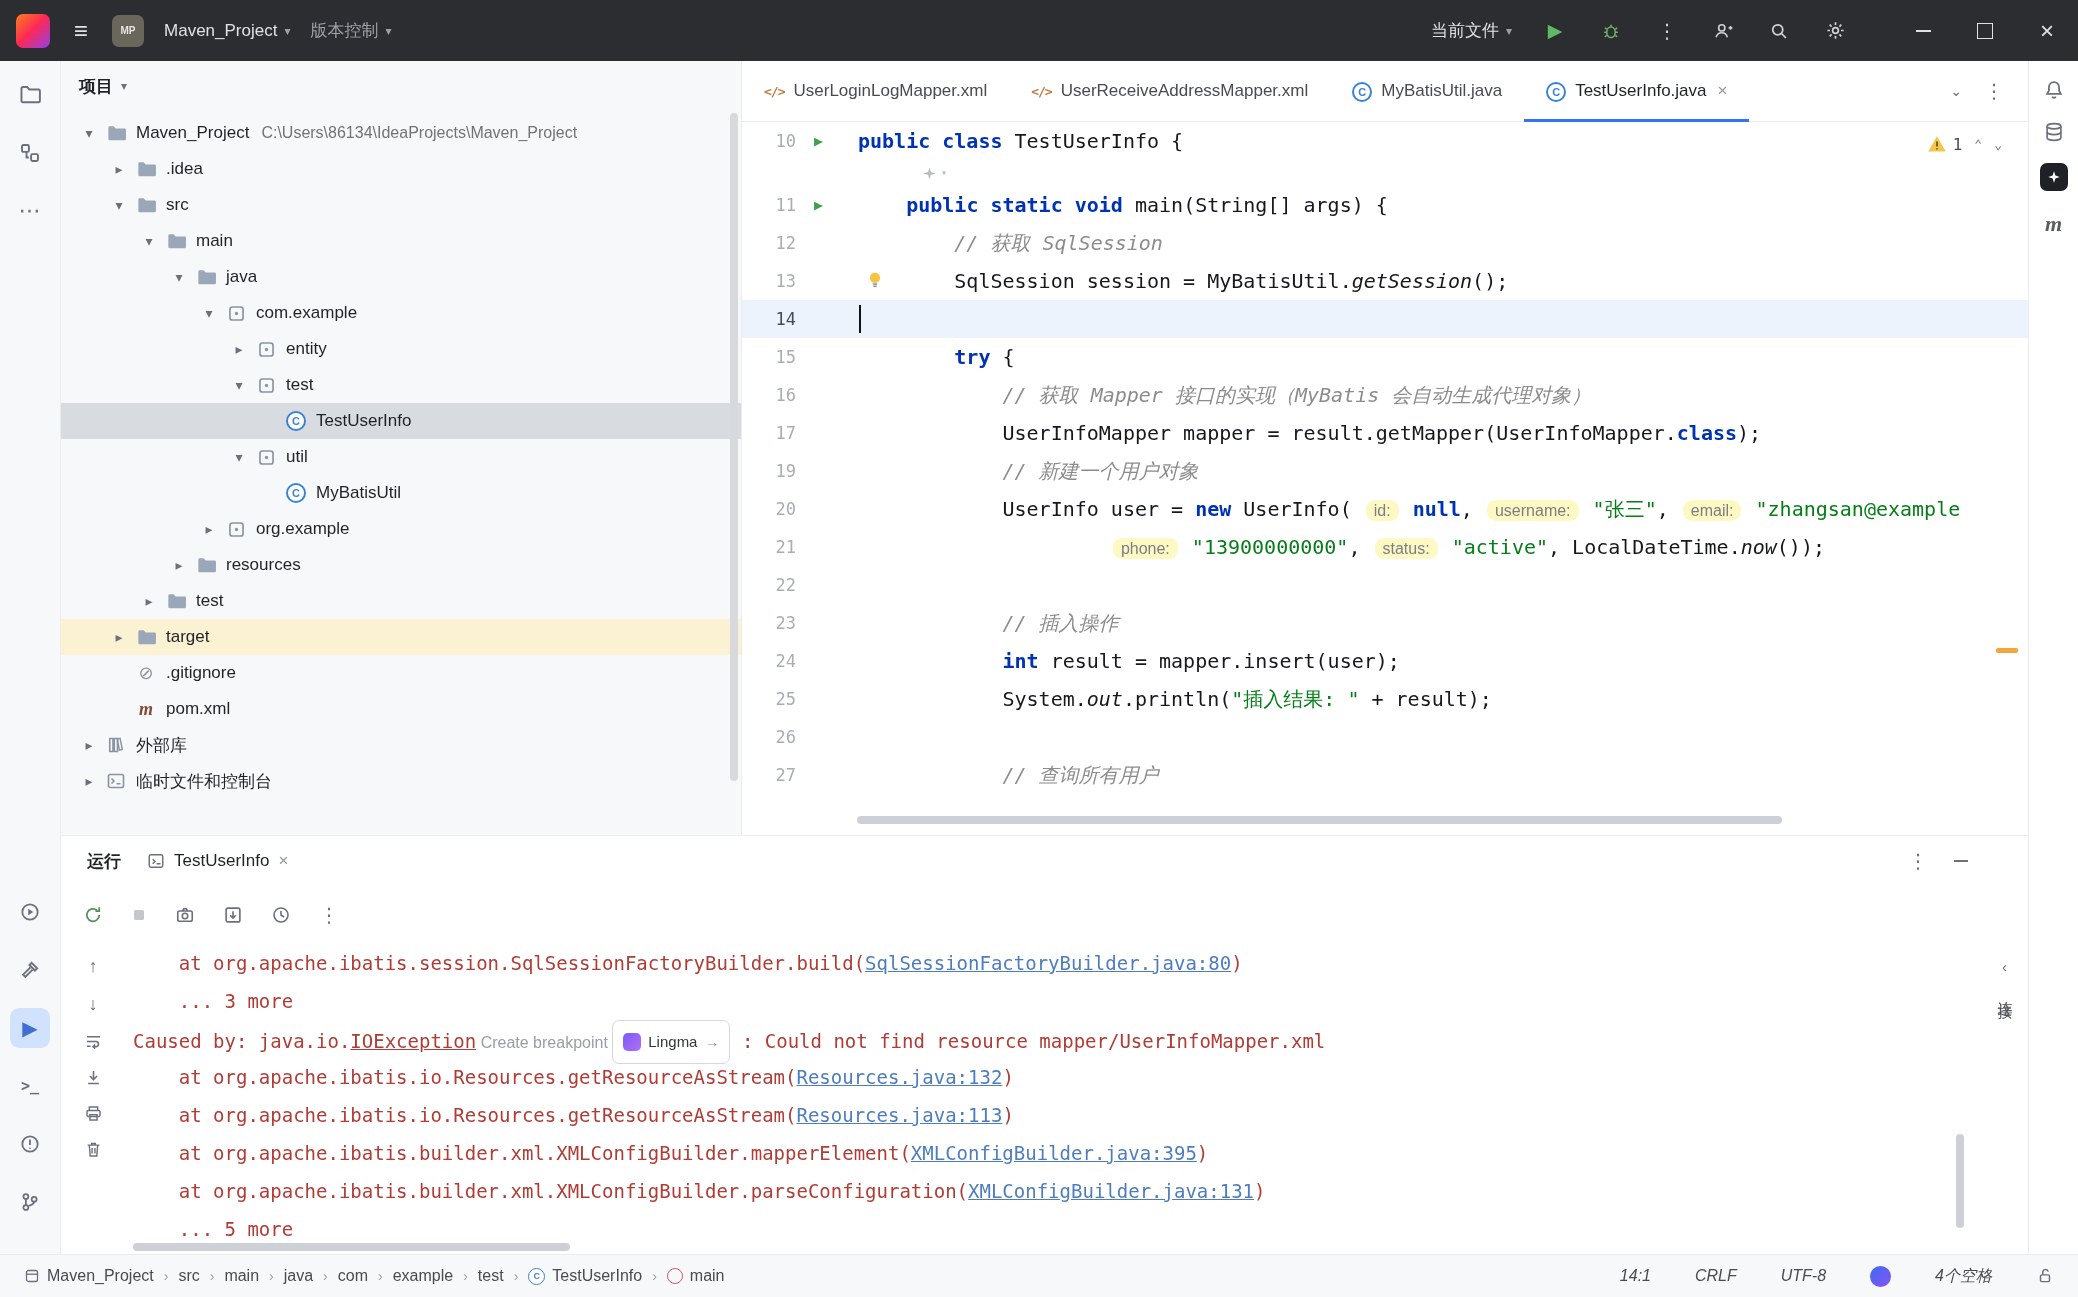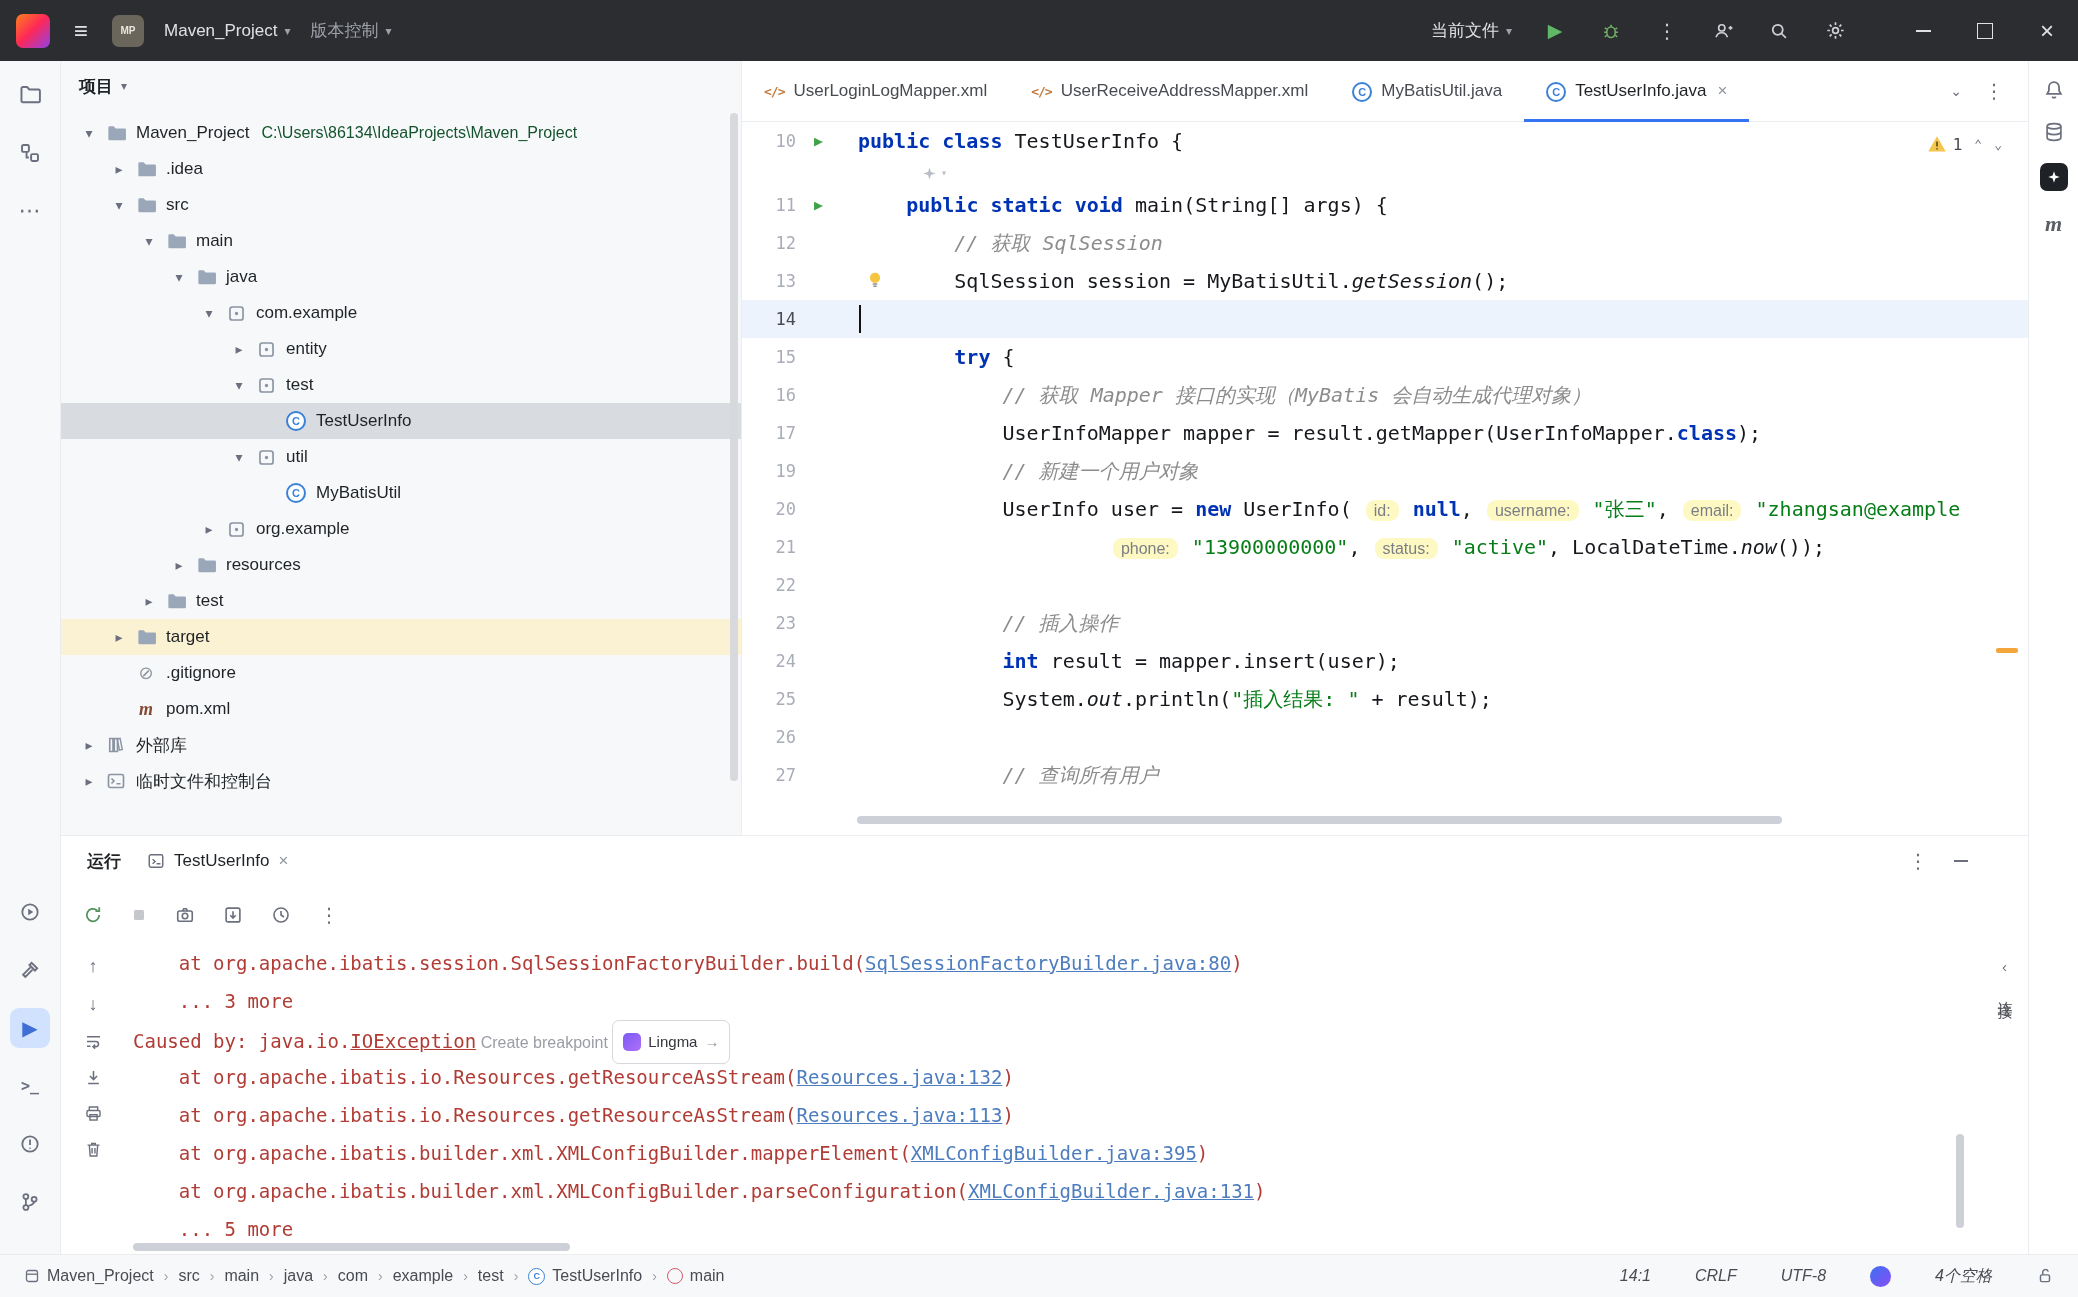--- a/index.html
+++ b/index.html
@@ -39,21 +39,21 @@
   
   .project-panel { position:absolute; top:61px; left:61px; width:681px; height:774px; background:#f7f8fa; border-right:1px solid #ebecf0; overflow:hidden; }
   .pp-header { height:50px; display:flex; align-items:center; gap:8px; padding:0 18px; font-size:17px; font-weight:bold; color:#1f2326; }
   .pp-chev { font-size:12px; color:#6c707e; font-weight:normal; }
   .tree { position:relative; padding-top:4px; }
   .tree-row { height:36px; display:flex; align-items:center; font-size:17px; color:#1f2326; white-space:nowrap; }
   .tree-row.selected { background:#d8dbe0; }
   .tree-row.highlighted { background:#fbf1d3; }
   .chev { width:28px; min-width:28px; text-align:center; color:#6c707e; font-size:14px; }
   .t-icon { width:26px; min-width:26px; display:flex; justify-content:center; margin-right:7px; }
-  .t-suffix { color:#14532d; margin-left:12px; font-size:16px; overflow:hidden; text-overflow:ellipsis; }
+  .t-suffix { color:#737373; margin-left:12px; font-size:16px; overflow:hidden; text-overflow:ellipsis; }
   .pp-scroll { position:absolute; right:3px; top:52px; width:8px; height:668px; background:#d7d9dd; border-radius:4px; }
   .cls-icon { width:20px; height:20px; border-radius:50%; border:2px solid #3b82d6; color:#3b82d6; font-size:11px; font-weight:bold; display:inline-flex; align-items:center; justify-content:center; background:#fff; }
   .ign-icon { font-size:18px; color:#8f959e; }
   .mvn-icon { font-family:"Liberation Serif",serif; font-style:italic; font-weight:bold; font-size:18px; color:#864a34; }
   .xml-icon { font-family:"DejaVu Sans Mono",monospace; font-size:13px; font-weight:bold; color:#c27a3f; letter-spacing:-1px; }
 
   
   .editor-col { position:absolute; top:61px; left:742px; width:1286px; height:774px; background:#fff; }
   .tabbar { height:61px; display:flex; align-items:stretch; border-bottom:1px solid #ebecf0; background:#fff; }
   .etab { display:flex; align-items:center; gap:9px; padding:0 22px; font-size:17px; color:#494b52; position:relative; }
@@ -659,21 +659,21 @@
         </span>
         <span class="svgi">
           <svg width="19" height="19" viewBox="0 0 16 16" fill="none" stroke="currentColor" stroke-width="1.2">
               <path d="M3 4.3h10M6.5 4.3V3h3v1.3M4.5 4.3l.7 9.2h5.6l.7-9.2M6.8 6.8v4.6M9.2 6.8v4.6"></path>
             </svg>
         </span>
       </div>
       <div class="console" id="console">
           <div class="console-line"><span class="ck-err">    at org.apache.ibatis.session.SqlSessionFactoryBuilder.build(</span><span class="ck-lnk">SqlSessionFactoryBuilder.java:80</span><span class="ck-err">)</span></div>
           <div class="console-line"><span class="ck-err">    ... 3 more</span></div>
-          <div class="console-line"><span class="ck-err">Caused by: java.io.</span><span class="ck-errlnk">IOException</span><span class="ck-hint"> Create breakpoint </span><span class="lingma-badge"><span class="lb-ic"></span><span>Lingma</span><span class="lb-ar">→</span></span></div>
+          <div class="console-line"><span class="ck-err">Caused by: java.io.</span><span class="ck-errlnk">IOException</span><span class="ck-hint"> Create breakpoint </span><span class="lingma-badge"><span class="lb-ic"></span><span>Lingma</span><span class="lb-ar">→</span></span><span class="ck-err"> : Could not find resource mapper/UserInfoMapper.xml</span></div>
           <div class="console-line"><span class="ck-err">    at org.apache.ibatis.io.Resources.getResourceAsStream(</span><span class="ck-lnk">Resources.java:132</span><span class="ck-err">)</span></div>
           <div class="console-line"><span class="ck-err">    at org.apache.ibatis.io.Resources.getResourceAsStream(</span><span class="ck-lnk">Resources.java:113</span><span class="ck-err">)</span></div>
           <div class="console-line"><span class="ck-err">    at org.apache.ibatis.builder.xml.XMLConfigBuilder.mapperElement(</span><span class="ck-lnk">XMLConfigBuilder.java:395</span><span class="ck-err">)</span></div>
           <div class="console-line"><span class="ck-err">    at org.apache.ibatis.builder.xml.XMLConfigBuilder.parseConfiguration(</span><span class="ck-lnk">XMLConfigBuilder.java:131</span><span class="ck-err">)</span></div>
           <div class="console-line"><span class="ck-err">    ... 5 more</span></div>
         </div>
       <div class="console-hscroll"></div>
       <div class="console-vscroll"></div>
       <div class="rp-side">
         <span class="rp-side-chev">‹</span>

